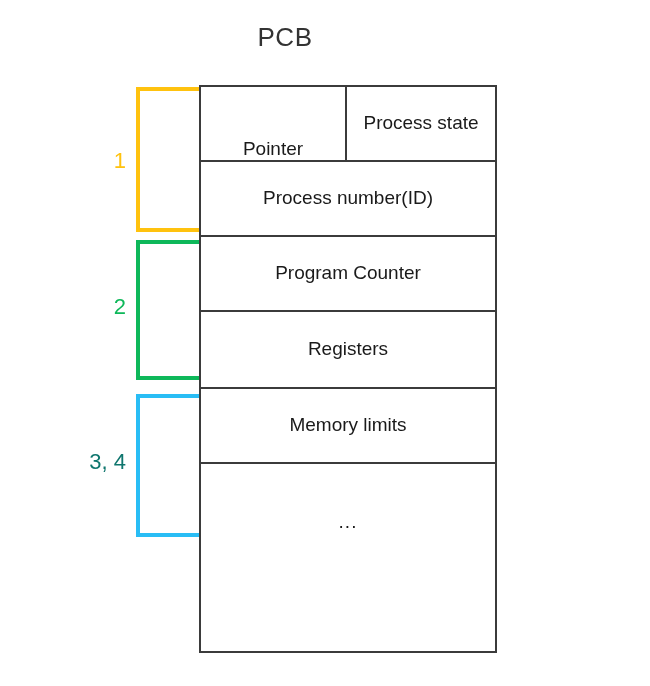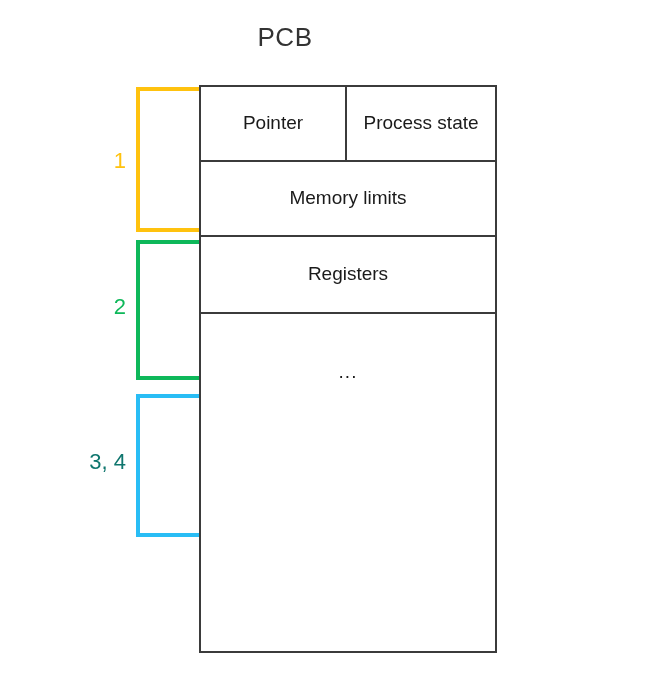--- a/index.html
+++ b/index.html
@@ -71,20 +71,21 @@
     height: 100%;
     display: flex;
     align-items: center;
     justify-content: center;
     box-sizing: border-box;
     padding: 0 8px;
   }
   .half-left {
     width: 148px;
     border-right: 2px solid #3b3b3b;
+    align-items: flex-end;
   }
   .half-right {
     width: 150px;
   }
 
   .ellipsis-cell {
     font-size: 19px;
     letter-spacing: 1px;
     color: #1a1a1a;
   }
@@ -126,28 +127,34 @@
 
     <div class="pcb-row row-h75 split-row">
       <div class="half-cell half-left">
         <span>Pointer</span>
       </div>
       <div class="half-cell half-right">
         <span>Process state</span>
       </div>
     </div>
 
-
+    <div class="pcb-row row-h75">
+      <span>Process number(ID)</span>
+    </div>
 
     <div class="pcb-row row-h75">
-      <span>Memory limits</span>
+      <span>Program Counter</span>
     </div>
 
     <div class="pcb-row row-h77">
       <span>Registers</span>
+    </div>
+
+    <div class="pcb-row row-h75">
+      <span>Memory limits</span>
     </div>
 
 
     <div class="pcb-row row-h116">
       <span class="ellipsis-cell">...</span>
     </div>
 
   </div>
 
   <div class="bracket b1"></div>

